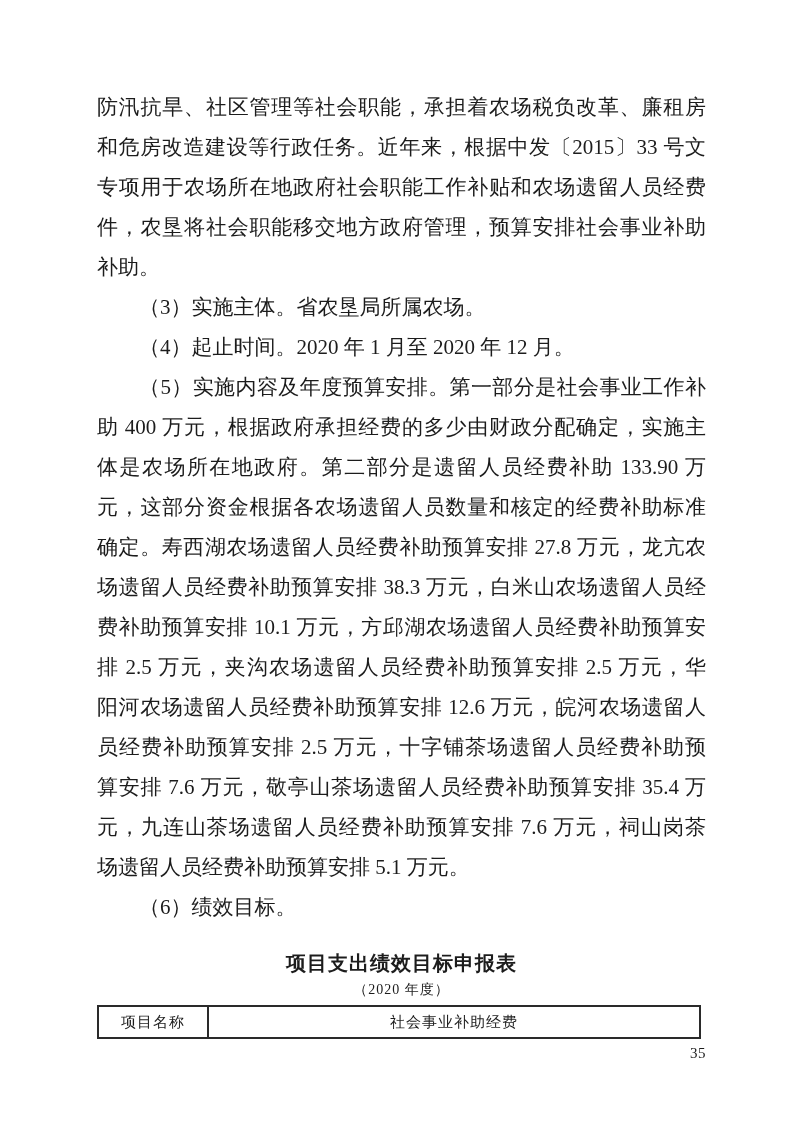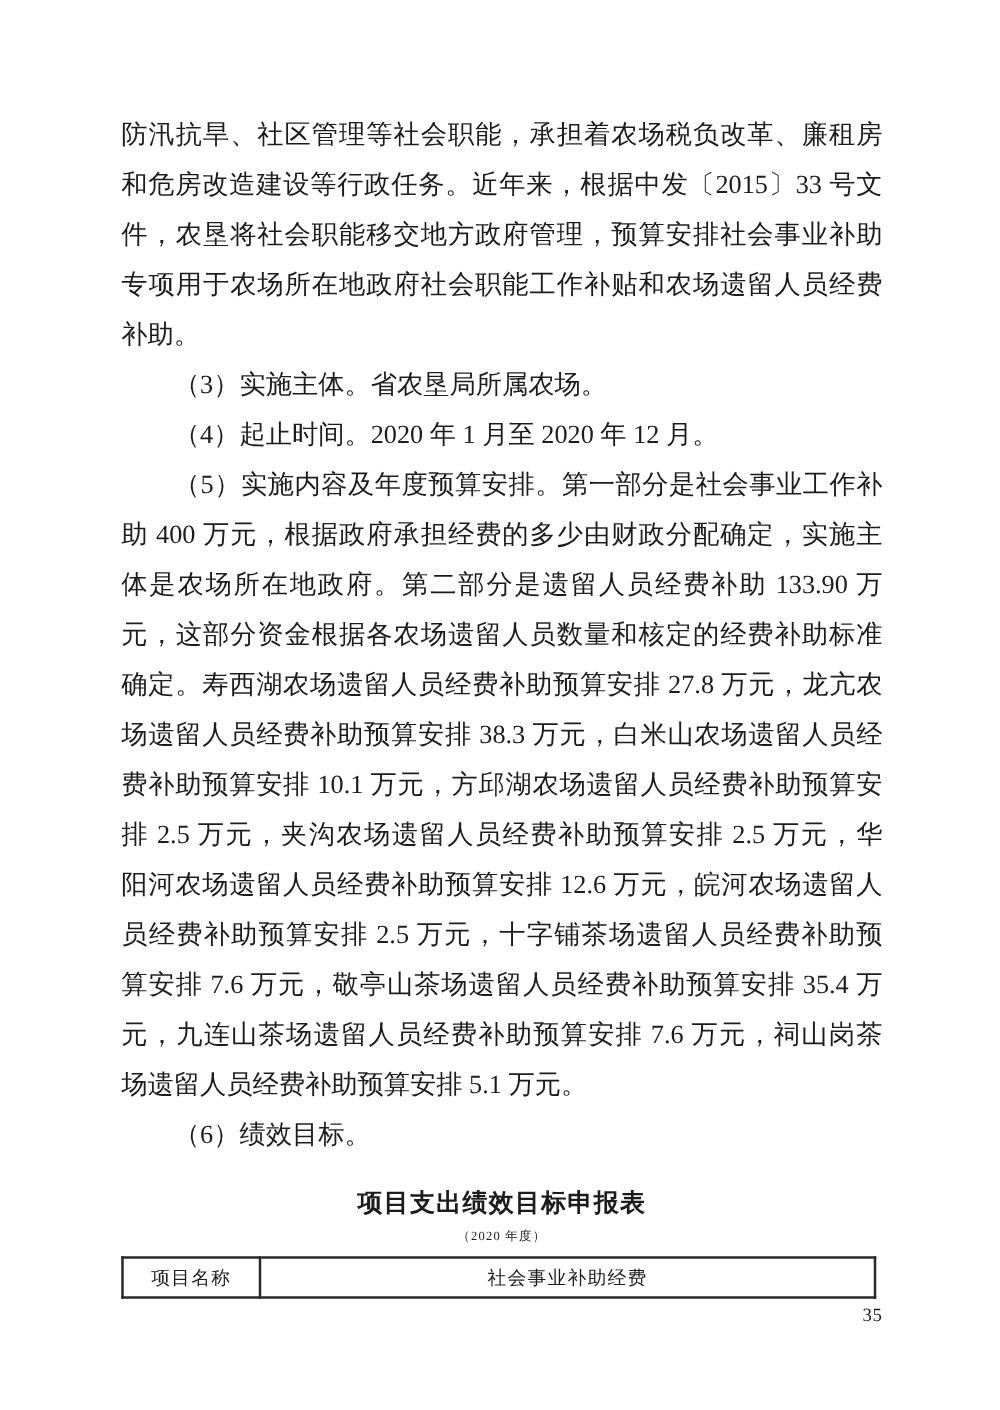--- a/index.html
+++ b/index.html
@@ -44,21 +44,21 @@
     text-align: center;
     font-size: 20px;
     font-weight: bold;
     font-family: "Liberation Sans", "DejaVu Sans", sans-serif;
     letter-spacing: 1px;
     line-height: 26px;
   }
   .tbl-subtitle {
     margin-top: 5px;
     text-align: center;
-    font-size: 10px;
+    font-size: 14px;
     line-height: 18px;
     letter-spacing: 1px;
   }
   table.decl-table {
     margin-top: 6px;
     width: 604px;
     border-collapse: collapse;
     table-layout: fixed;
   }
   table.decl-table td {
@@ -79,22 +79,22 @@
   }
 </style>
 </head>
 <body>
 
 <div class="page">
   <div class="content">
 
     <div class="line">防汛抗旱、社区管理等社会职能，承担着农场税负改革、廉租房</div>
     <div class="line">和危房改造建设等行政任务。近年来，根据中发〔2015〕33 号文</div>
+    <div class="line">专项用于农场所在地政府社会职能工作补贴和农场遗留人员经费</div>
     <div class="line">件，农垦将社会职能移交地方政府管理，预算安排社会事业补助</div>
-    <div class="line">专项用于农场所在地政府社会职能工作补贴和农场遗留人员经费</div>
     <div class="line plast">补助。</div>
 
     <div class="line indent plast">（3）实施主体。省农垦局所属农场。</div>
 
     <div class="line indent plast">（4）起止时间。2020 年 1 月至 2020 年 12 月。</div>
 
     <div class="line indent">（5）实施内容及年度预算安排。第一部分是社会事业工作补</div>
     <div class="line">助 400 万元，根据政府承担经费的多少由财政分配确定，实施主</div>
     <div class="line">体是农场所在地政府。第二部分是遗留人员经费补助 133.90 万</div>
     <div class="line">元，这部分资金根据各农场遗留人员数量和核定的经费补助标准</div>

